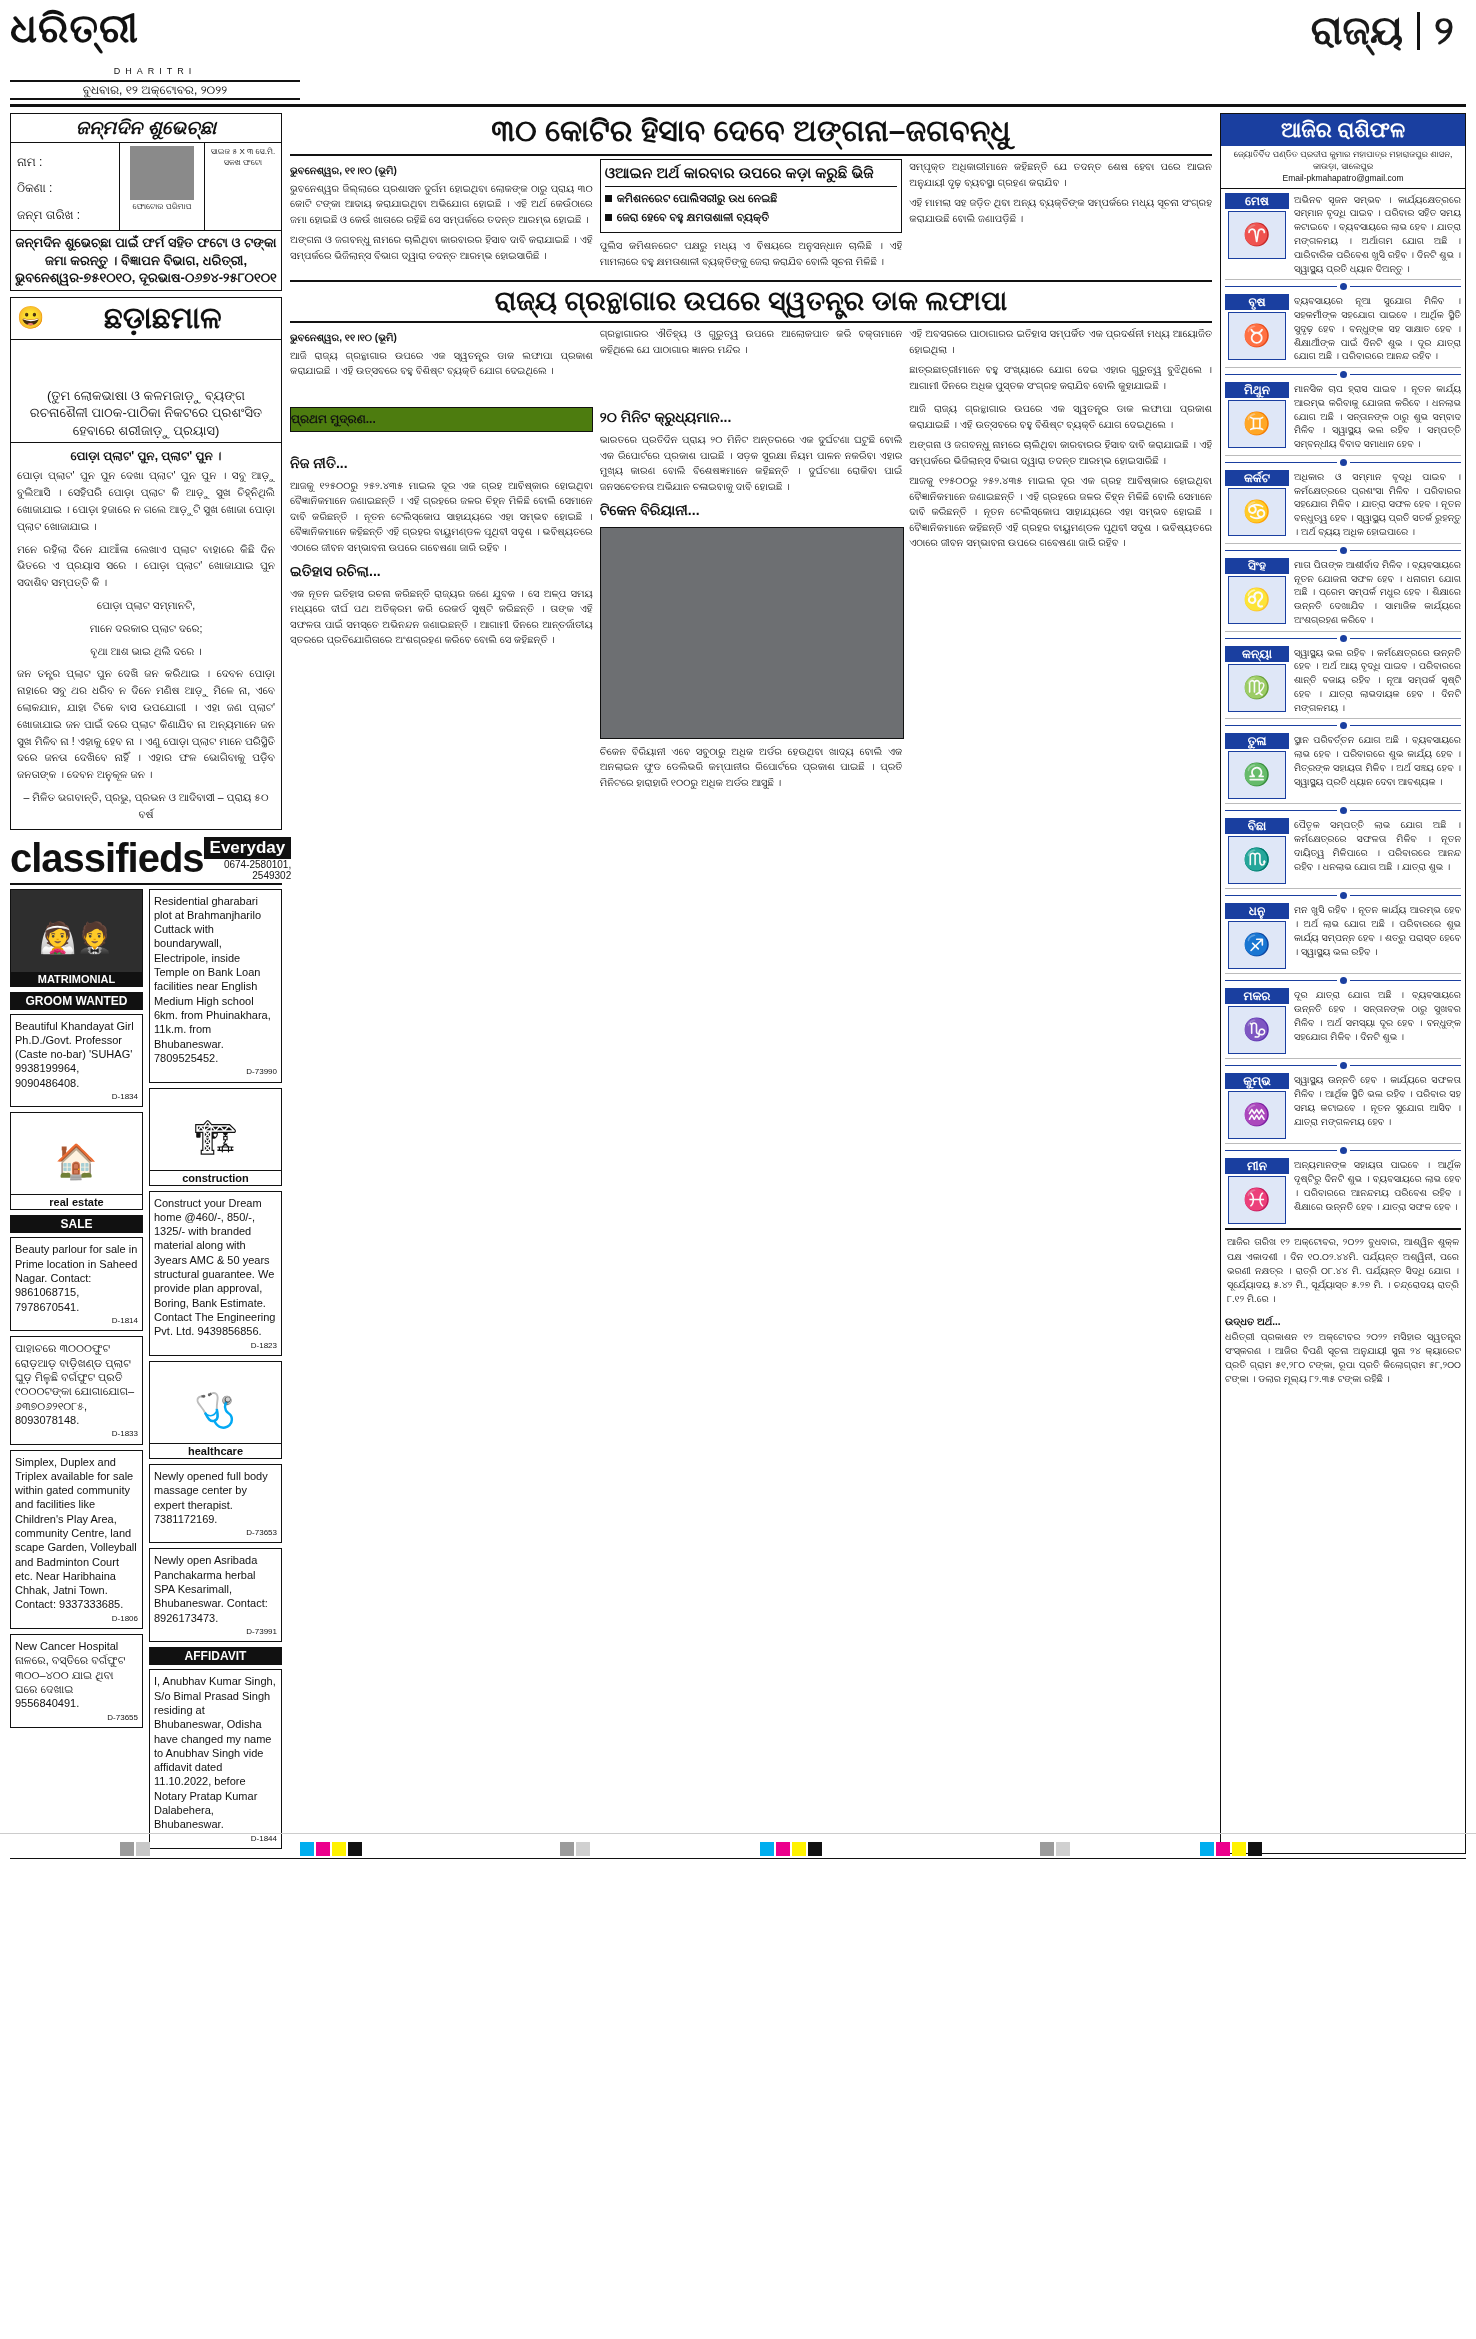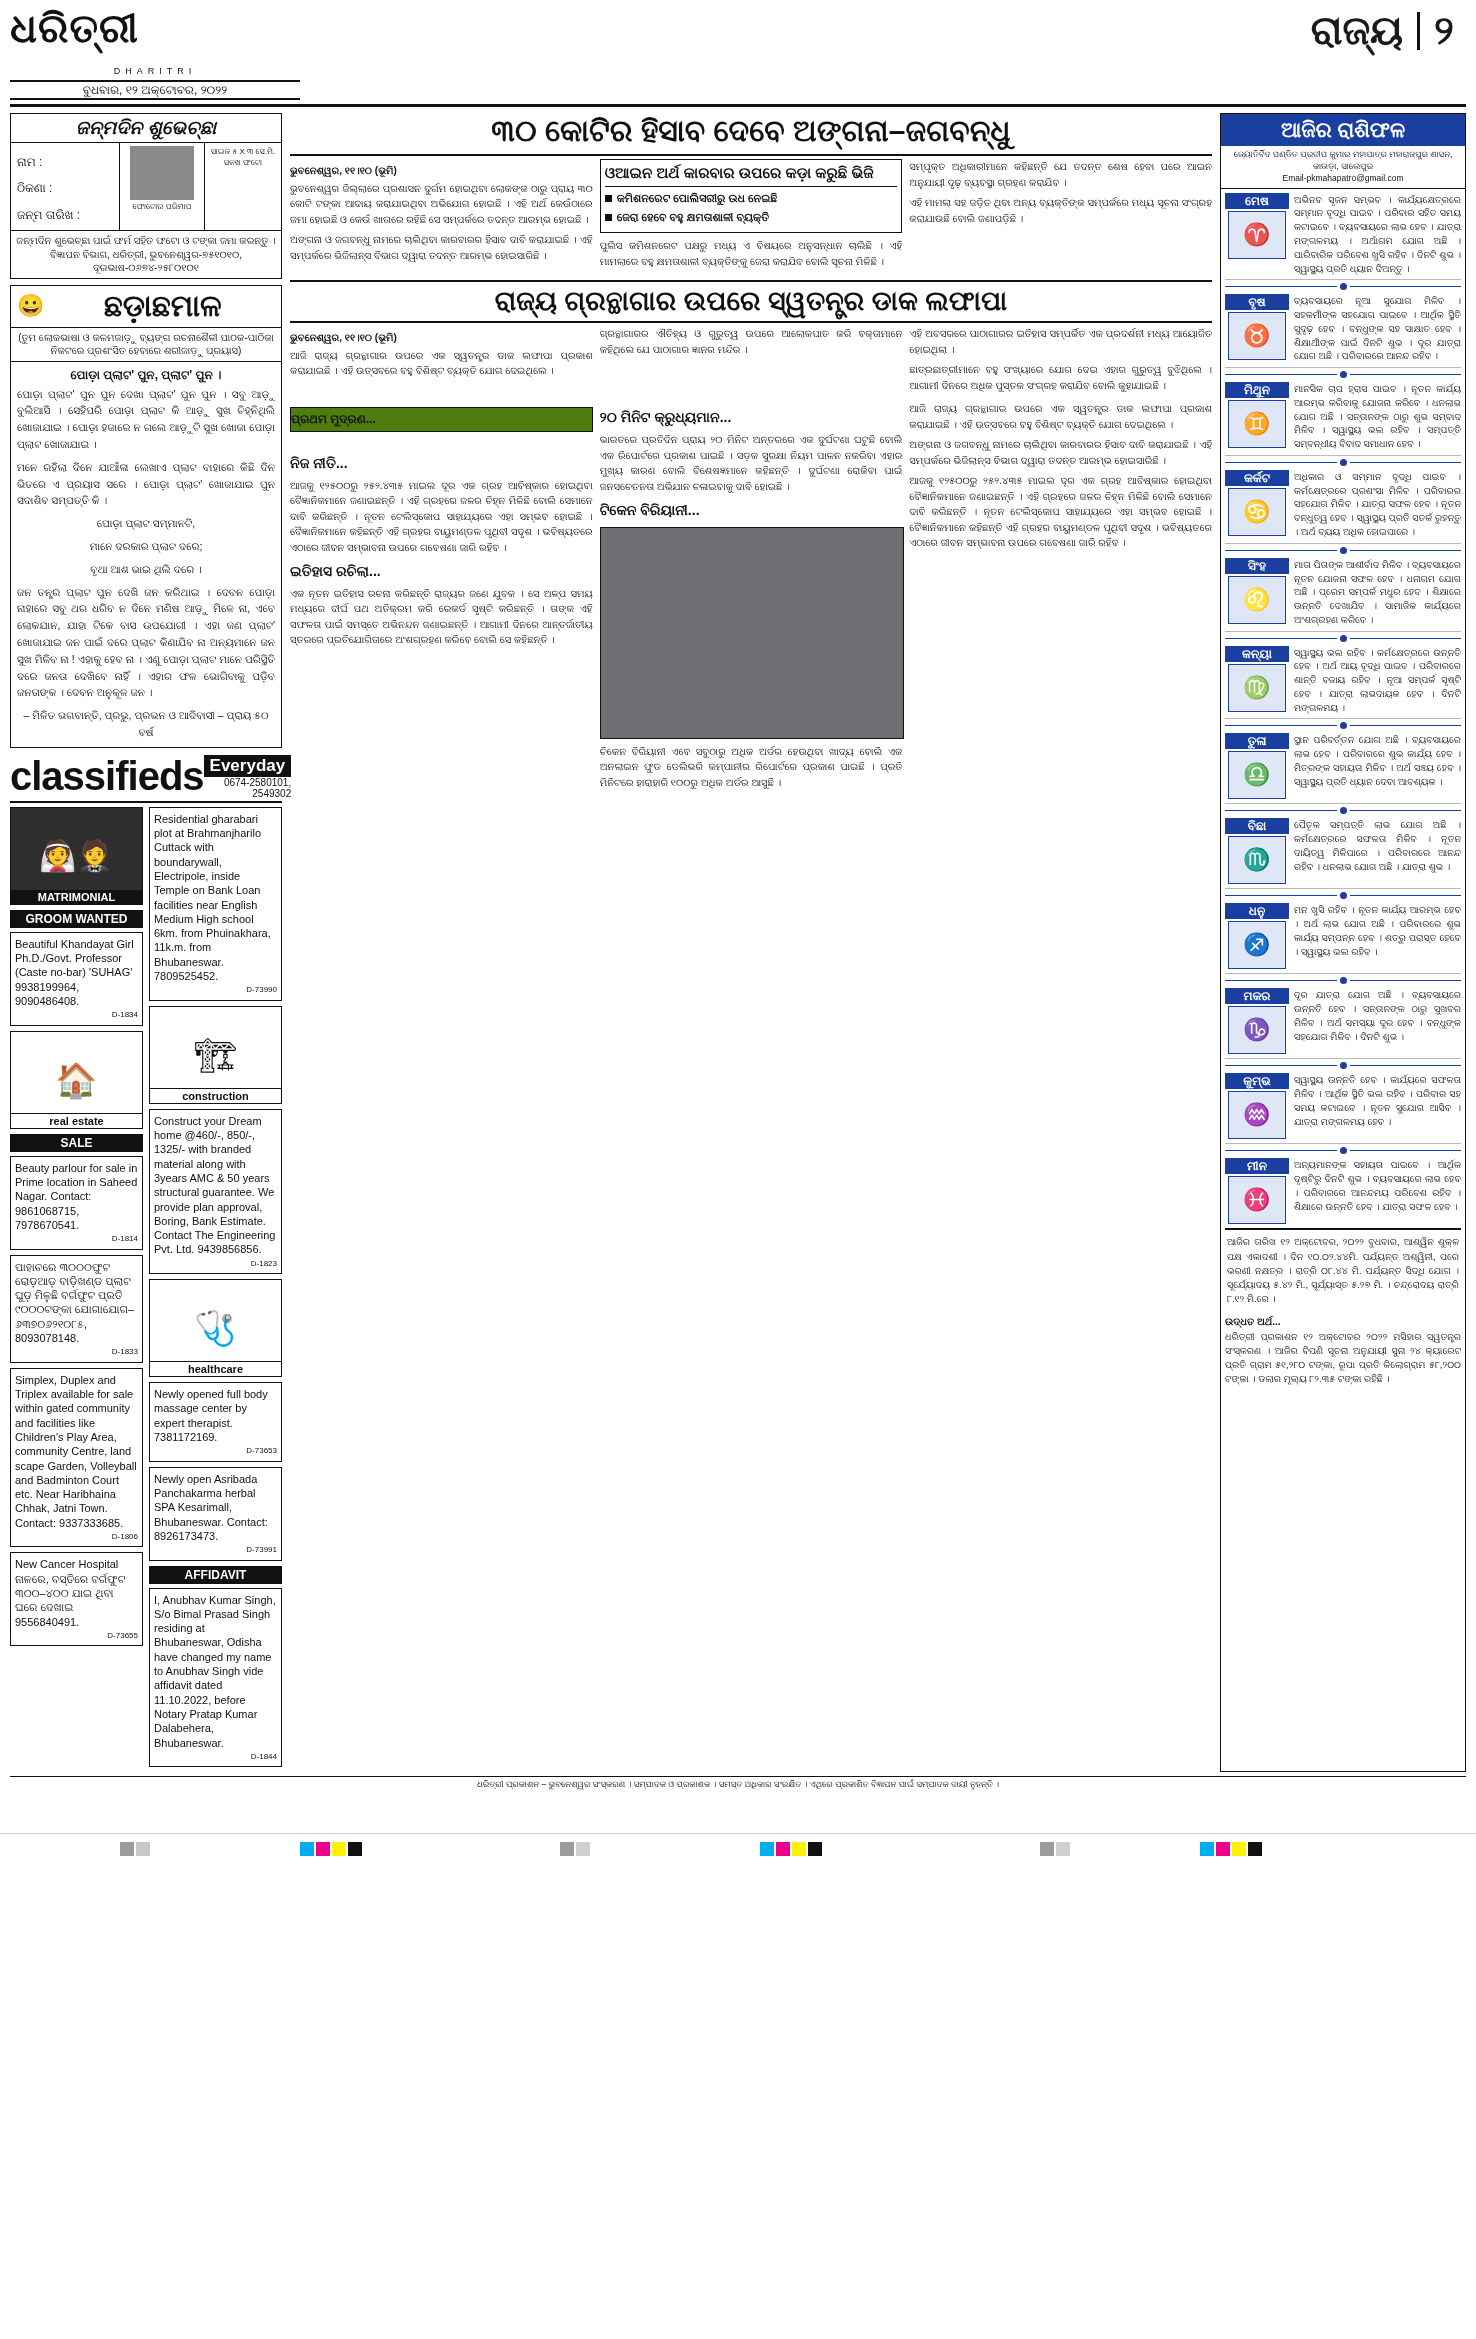--- a/index.html
+++ b/index.html
@@ -21,26 +21,26 @@
   .col-right{width:246px;}
   .box{border:1px solid #111;box-sizing:border-box;}
   
   .bday{margin-bottom:6px;}
   .bday-title{text-align:center;font-size:19px;font-weight:bold;padding:3px 0;border-bottom:1px solid #111;font-style:italic;}
   .bday-body{display:flex;}
   .bday-fields{flex:1;padding:6px 6px 2px 6px;font-size:12px;line-height:2.2;}
   .bday-photo{width:78px;border-left:1px solid #111;border-right:1px solid #111;text-align:center;font-size:8px;padding:3px;}
   .photo-ph{width:64px;height:54px;background:#8a8a8a;margin:0 auto 2px;}
   .bday-note{width:68px;font-size:8px;padding:4px;line-height:1.35;text-align:center;}
-  .bday-foot{font-size:10px;line-height:1.35;border-top:1px solid #111;padding:3px 4px;text-align:center;}
+  .bday-foot{font-size:13px;line-height:1.35;border-top:1px solid #111;padding:3px 4px;text-align:center;font-weight:bold;}
   
   .satire{margin-bottom:6px;}
   .satire-head{display:flex;align-items:center;gap:6px;border-bottom:1px solid #111;padding:3px 6px;}
   .satire-title{font-size:30px;font-weight:bold;flex:1;text-align:center;}
-  .satire-sub{font-size:10px;text-align:center;line-height:1.35;padding:3px 6px;border-bottom:1px solid #111;}
+  .satire-sub{font-size:13px;text-align:center;line-height:1.35;padding:3px 6px;border-bottom:1px solid #111;margin-top:44px;}
   .poem-title{text-align:center;font-size:12px;font-weight:bold;margin:6px 0 4px;}
   .poem p{font-size:10.5px;line-height:1.6;margin:0 0 6px 0;text-align:justify;padding:0 6px;}
   .poem .center{text-align:center;}
   
   .classhead{display:flex;align-items:flex-end;border-bottom:2px solid #111;padding-bottom:2px;}
   .classhead h2{font-size:40px;margin:0;font-weight:bold;letter-spacing:-1px;flex:1;}
   .classhead .every{background:#111;color:#fff;font-size:17px;font-weight:bold;padding:1px 6px;}
   .classhead .phone{font-size:10px;text-align:right;}
   .adgrid{display:flex;gap:6px;margin-top:4px;}
   .adcol{width:50%;}

